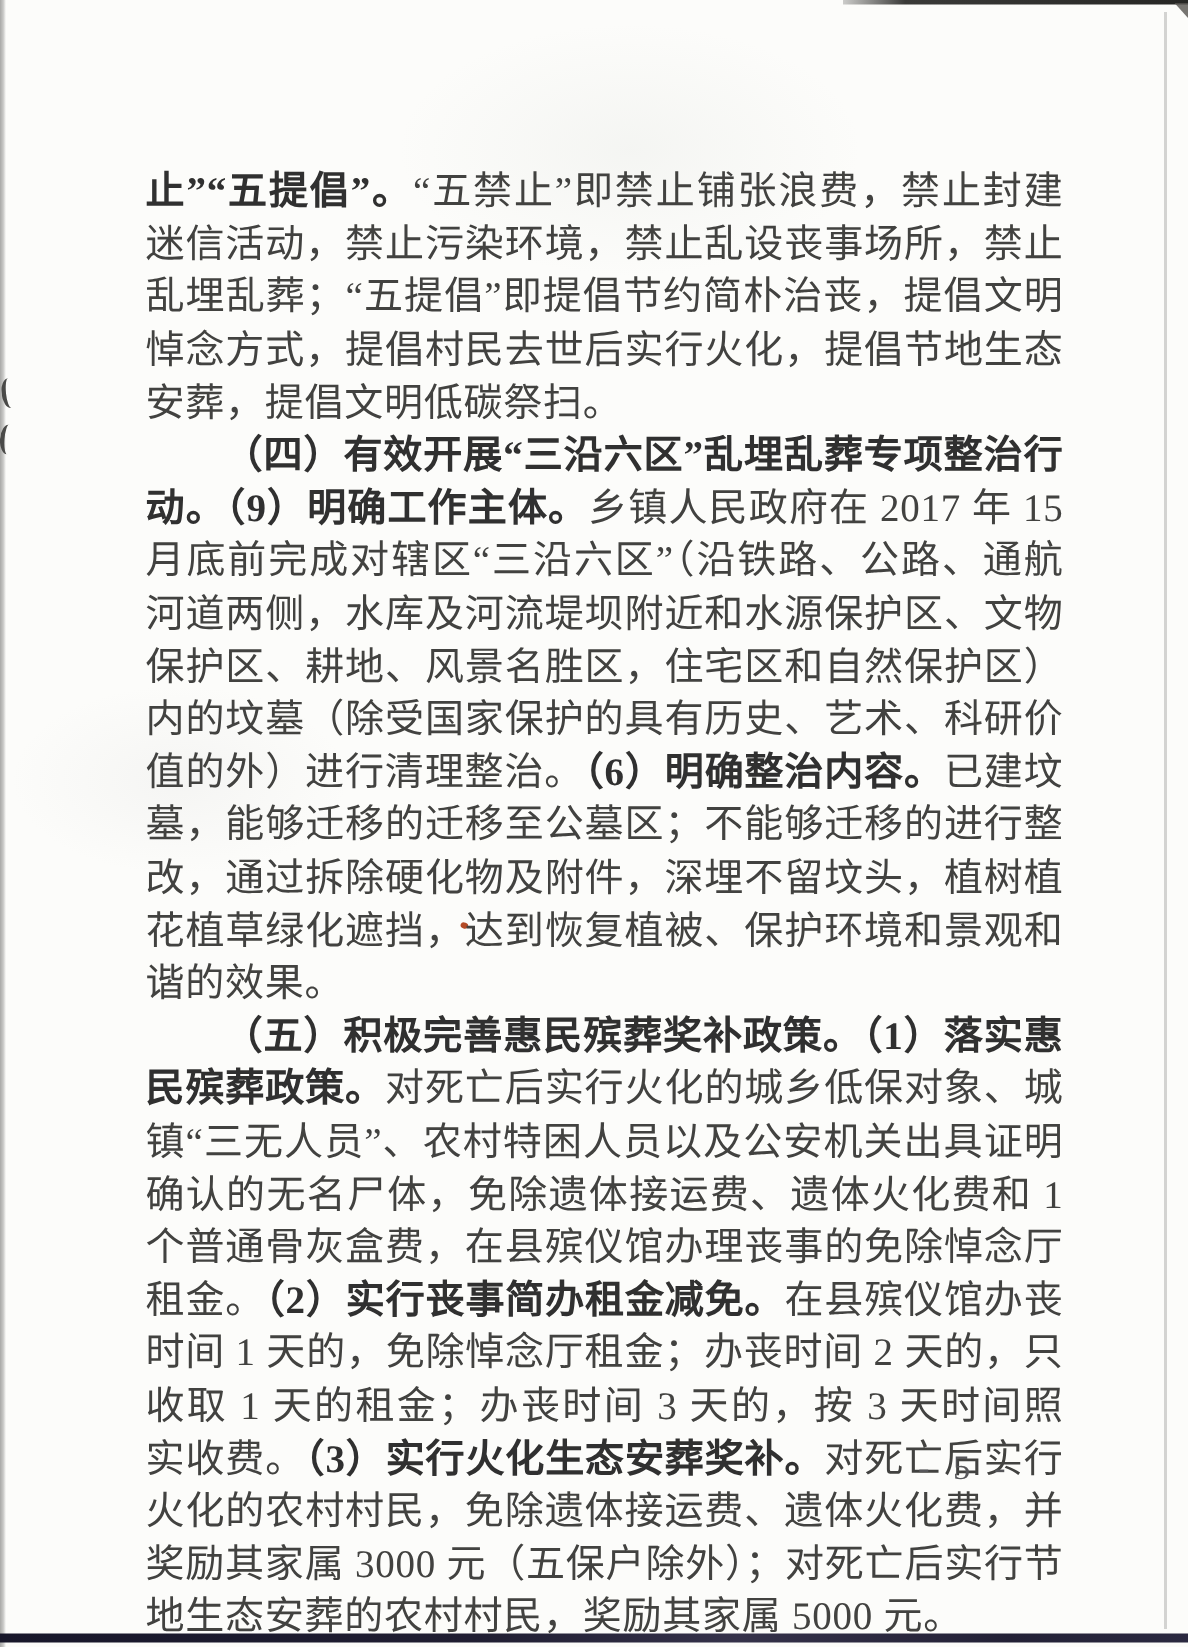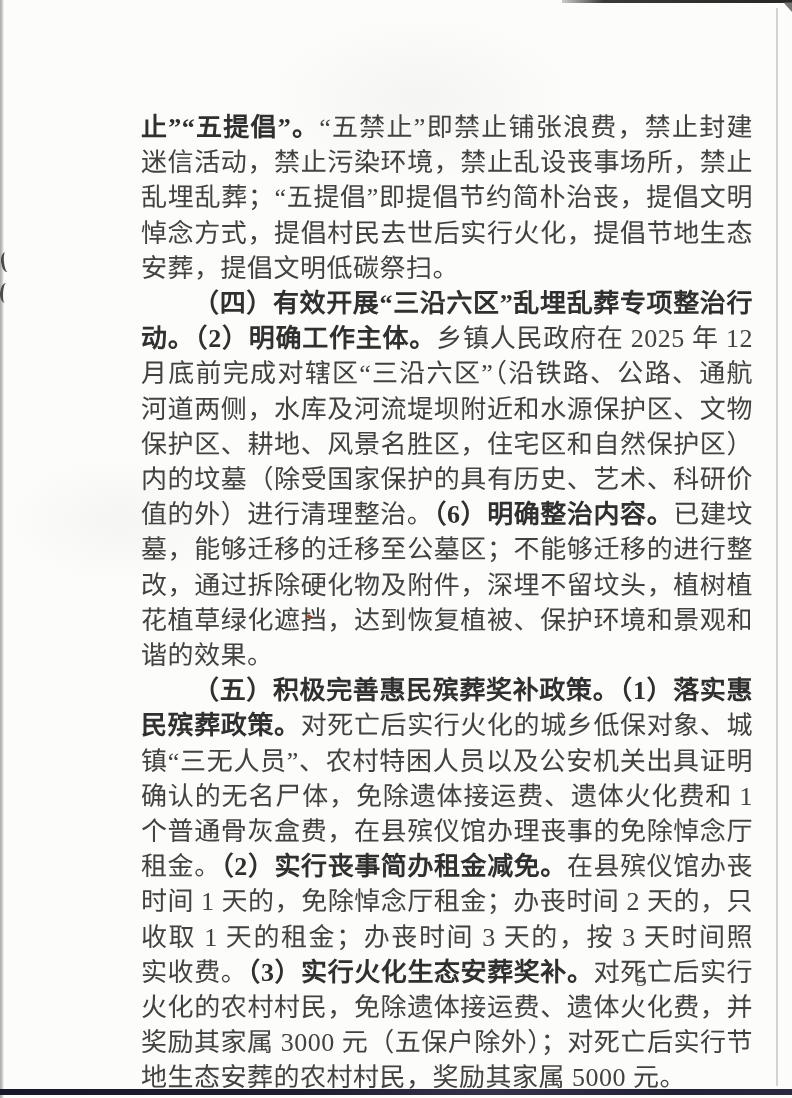--- a/index.html
+++ b/index.html
@@ -75,21 +75,20 @@
   .content {
     position: absolute;
     left: 97px; top: 110px;
     width: 612px;
     color: #424240;
     font-size: 26px;
     line-height: 35.2px;
     letter-spacing: 0.5px;
     text-align: justify;
     text-justify: inter-ideograph;
-    margin-left: 44px;
   }
   .content p {
     margin: 0;
     padding: 0;
   }
   .content p.indent {
     text-indent: 2em;
   }
   .run-bold {
     font-weight: 700;
@@ -117,19 +116,19 @@
   <div class="edge-top-right"></div>
   <div class="corner-mark"></div>
   <div class="edge-right-line"></div>
   <div class="edge-bottom"></div>
   <div class="pen-mark m1"></div>
   <div class="pen-mark m2"></div>
   <div class="red-speck"></div>
 
   <div class="content" id="doc-content">
       <p><span class="run-bold">止”“五提倡”。</span><span class="run-regular">“五禁止”即禁止铺张浪费，禁止封建迷信活动，禁止污染环境，禁止乱设丧事场所，禁止乱埋乱葬；“五提倡”即提倡节约简朴治丧，提倡文明悼念方式，提倡村民去世后实行火化，提倡节地生态安葬，提倡文明低碳祭扫。</span></p>
-      <p class="indent"><span class="run-bold">（四）有效开展“三沿六区”乱埋乱葬专项整治行动。（2）明确工作主体。</span><span class="run-regular">乡镇人民政府在 2025 年 12 月底前完成对辖区“三沿六区”（沿铁路、公路、通航河道两侧，水库及河流堤坝附近和水源保护区、文物保护区、耕地、风景名胜区，住宅区和自然保护区）内的坟墓（除受国家保护的具有历史、艺术、科研价值的外）进行清理整治。</span><span class="run-bold">（6）明确整治内容。</span><span class="run-regular">已建坟墓，能够迁移的迁移至公墓区；不能够迁移的进行整改，通过拆除硬化物及附件，深埋不留坟头，植树植花植草绿化遮挡，达到恢复植被、保护环境和景观和谐的效果。</span></p>
+      <p class="indent"><span class="run-bold">（四）有效开展“三沿六区”乱埋乱葬专项整治行动。（9）明确工作主体。</span><span class="run-regular">乡镇人民政府在 2017 年 15 月底前完成对辖区“三沿六区”（沿铁路、公路、通航河道两侧，水库及河流堤坝附近和水源保护区、文物保护区、耕地、风景名胜区，住宅区和自然保护区）内的坟墓（除受国家保护的具有历史、艺术、科研价值的外）进行清理整治。</span><span class="run-bold">（6）明确整治内容。</span><span class="run-regular">已建坟墓，能够迁移的迁移至公墓区；不能够迁移的进行整改，通过拆除硬化物及附件，深埋不留坟头，植树植花植草绿化遮挡，达到恢复植被、保护环境和景观和谐的效果。</span></p>
       <p class="indent"><span class="run-bold">（五）积极完善惠民殡葬奖补政策。（1）落实惠民殡葬政策。</span><span class="run-regular">对死亡后实行火化的城乡低保对象、城镇“三无人员”、农村特困人员以及公安机关出具证明确认的无名尸体，免除遗体接运费、遗体火化费和 1 个普通骨灰盒费，在县殡仪馆办理丧事的免除悼念厅租金。</span><span class="run-bold">（2）实行丧事简办租金减免。</span><span class="run-regular">在县殡仪馆办丧时间 1 天的，免除悼念厅租金；办丧时间 2 天的，只收取 1 天的租金；办丧时间 3 天的，按 3 天时间照实收费。</span><span class="run-bold">（3）实行火化生态安葬奖补。</span><span class="run-regular">对死亡后实行火化的农村村民，免除遗体接运费、遗体火化费，并奖励其家属 3000 元（五保户除外）；对死亡后实行节地生态安葬的农村村民，奖励其家属 5000 元。</span></p>
     </div>
 
   <div class="page-number">- 5 -</div>
 
 </div>
 
 </body></html>

